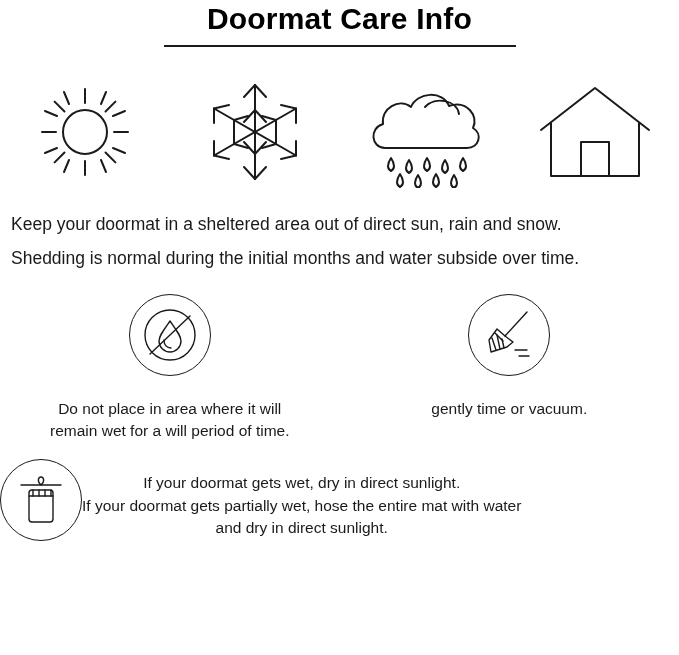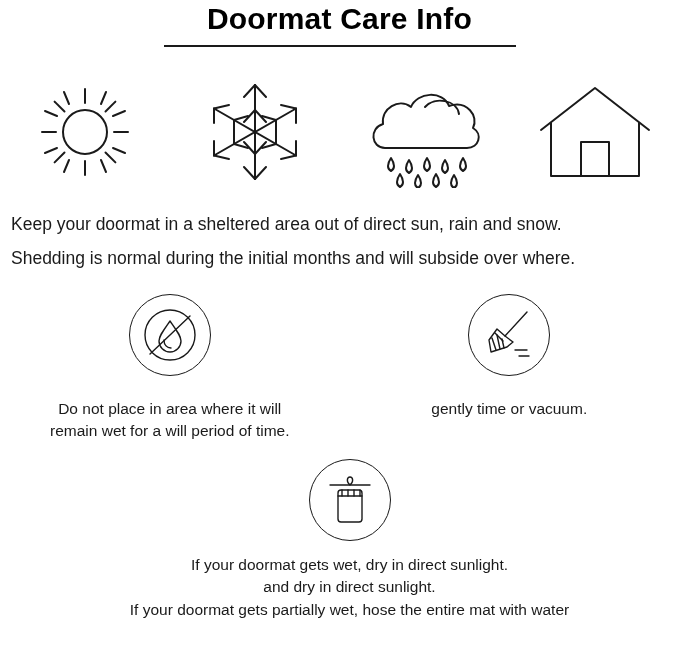--- a/index.html
+++ b/index.html
@@ -97,23 +97,22 @@
     text-align: center;
     color: #1a1a1a;
     max-width: 300px;
   }
   .caption div { white-space: nowrap; }
 
   
   .bottom {
     margin-top: 16px;
     display: flex;
-    flex-direction: column;
-    align-items: center;
-    padding-left: 20px;
+    flex-direction: row;
+    align-items: center;
   }
   .bottom .caption {
     max-width: 520px;
     margin-top: 13px;
   }
 
   svg { display: block; }
   .stroke {
     fill: none;
     stroke: #1a1a1a;
@@ -226,21 +225,21 @@
         <path class="stroke" d="M6 50 L60 8 L114 50"></path>
         <path class="stroke" d="M16 43 L16 96 L104 96 L104 43"></path>
         <path class="stroke" d="M46 96 L46 62 L74 62 L74 96"></path>
       </svg>
     </div>
 
   </div>
 
   <div class="intro">
     <p>Keep your doormat in a sheltered area out of direct sun, rain and snow.</p>
-    <p>Shedding is normal during the initial months and will subside over where.</p>
+    <p>Shedding is normal during the initial months and water subside over time.</p>
   </div>
 
   <div class="two-col">
 
     <div class="col">
       <div class="circle-icon">
         <svg width="80" height="80" viewBox="0 0 80 80" aria-hidden="true">
           <circle class="stroke-thin" cx="40" cy="40" r="25"></circle>
           <path class="stroke-thin" d="M40 26 C33 36 29 41 29 46 A11 11 0 0 0 51 46 C51 41 47 36 40 26 Z"></path>
           <path class="stroke-thin" d="M34 45 C34 50 37 53 41 53"></path>
@@ -281,18 +280,18 @@
         <rect class="stroke-thin" x="28" y="30" width="24" height="32" rx="3"></rect>
         <line class="stroke-thin" x1="28" y1="36" x2="52" y2="36"></line>
         <line class="stroke-thin" x1="32" y1="30" x2="32" y2="36"></line>
         <line class="stroke-thin" x1="38" y1="30" x2="38" y2="36"></line>
         <line class="stroke-thin" x1="44" y1="30" x2="44" y2="36"></line>
         <line class="stroke-thin" x1="50" y1="30" x2="50" y2="36"></line>
       </svg>
     </div>
     <div class="caption">
       <div>If your doormat gets wet, dry in direct sunlight.</div>
+      <div>If your doormat gets partially wet, hose the entire mat with water</div>
       <div>and dry in direct sunlight.</div>
-      <div>If your doormat gets partially wet, hose the entire mat with water</div>
     </div>
   </div>
 
 </div>
 
 </body></html>

